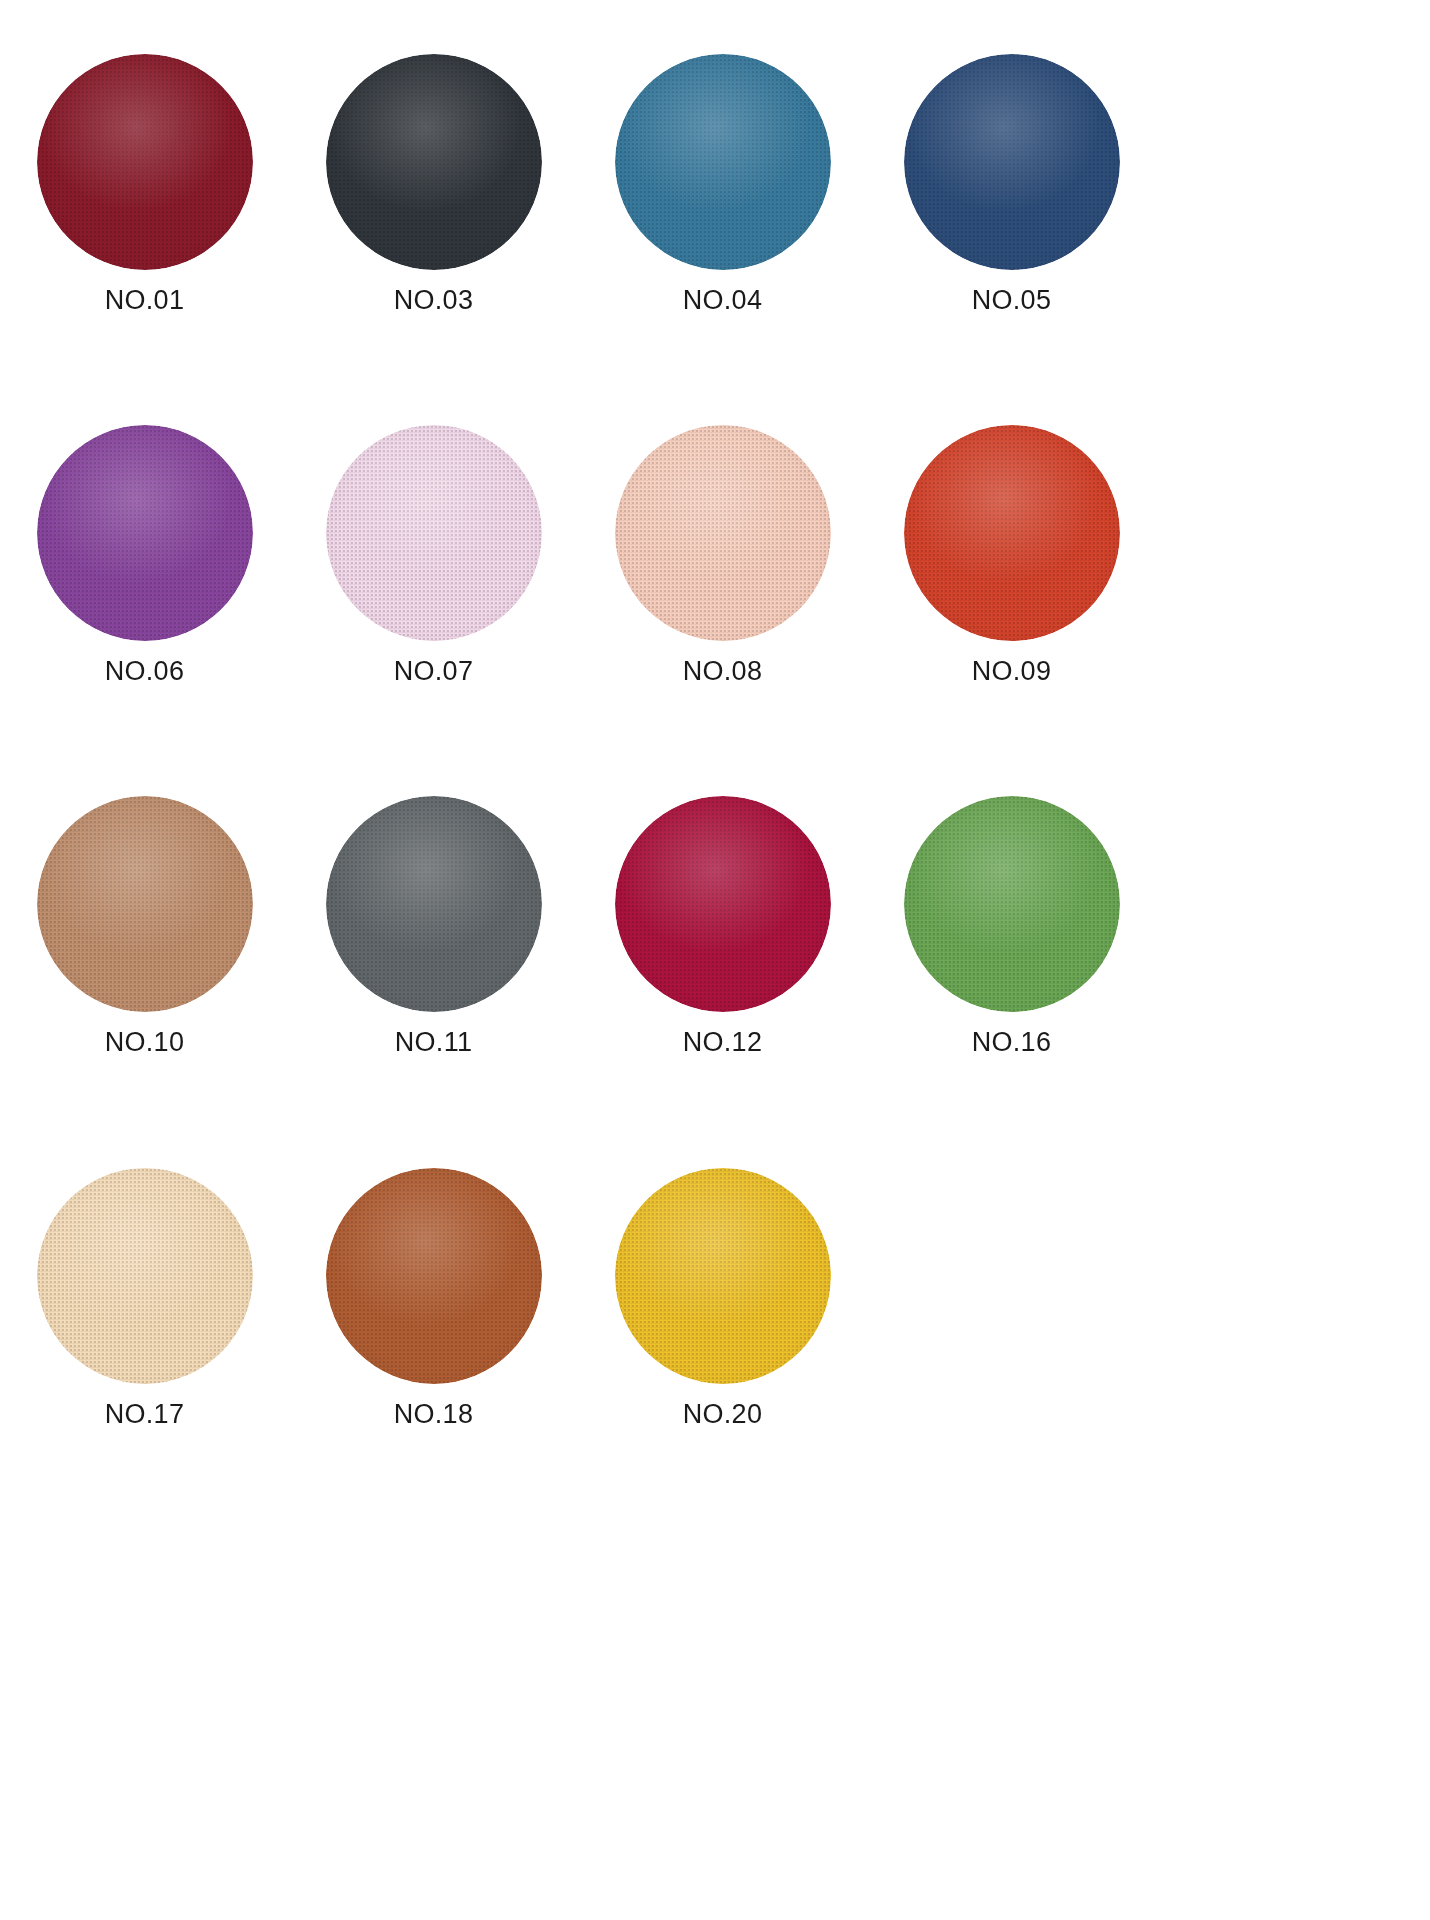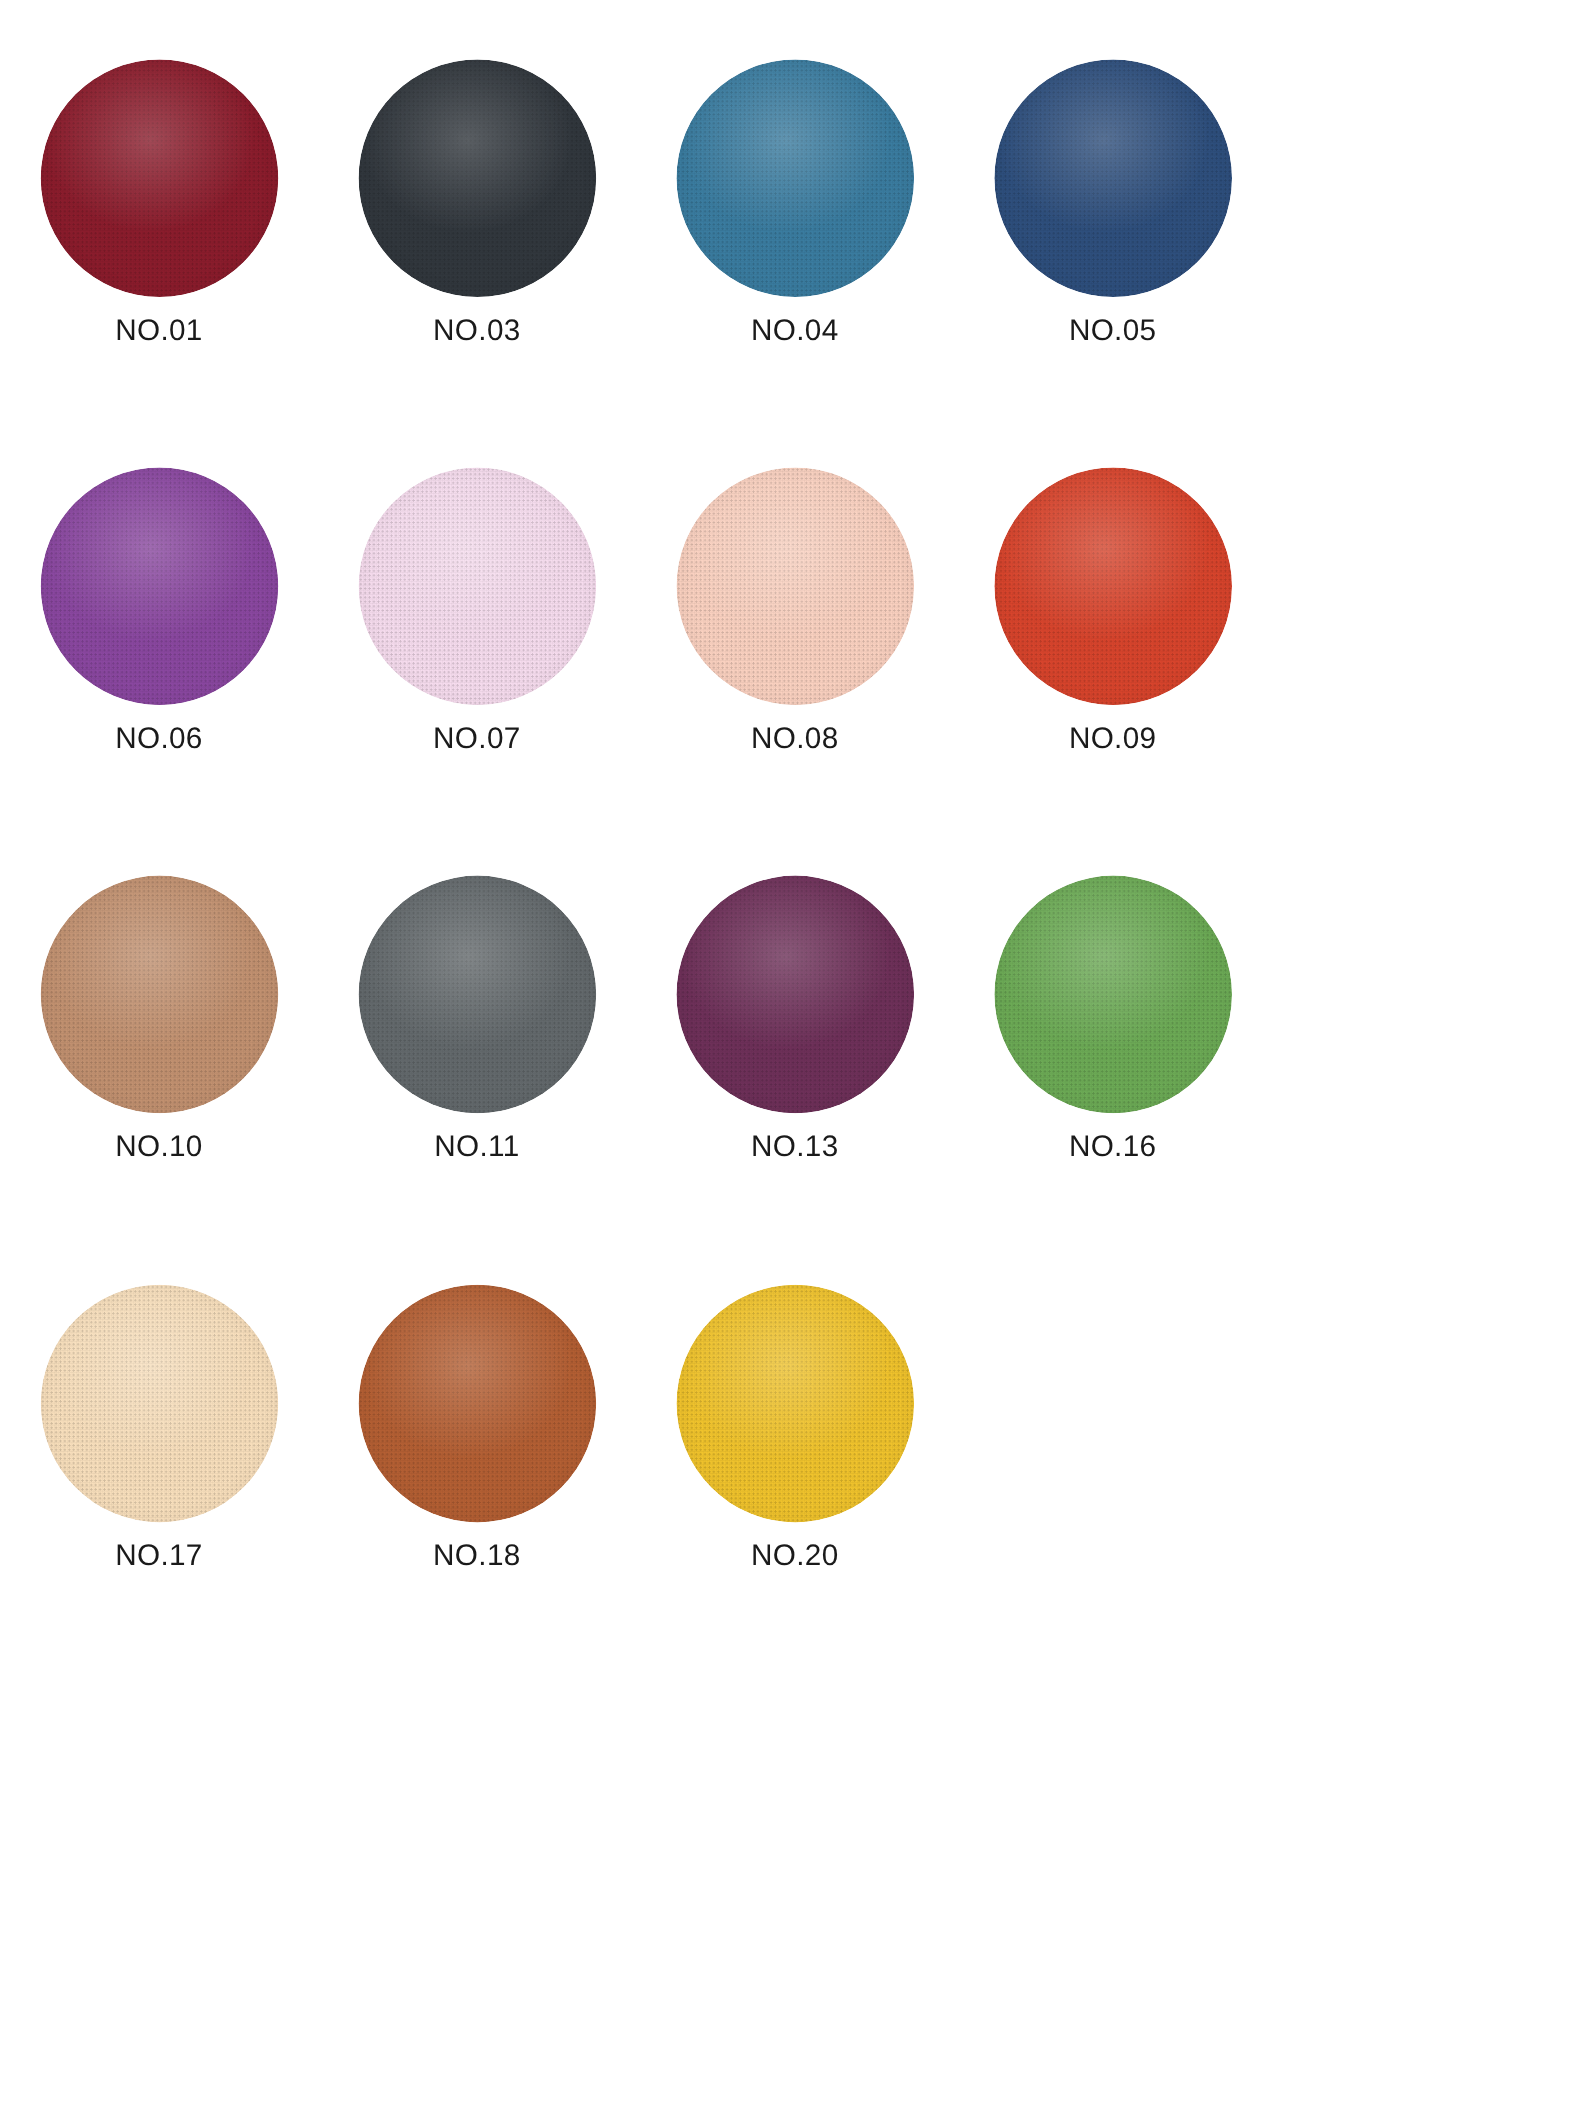--- a/index.html
+++ b/index.html
@@ -201,25 +201,25 @@
       <div class="swatch-cell">
         <div class="swatch-disc">
           <div class="disc-fill" style="background-color: rgb(99, 105, 108);"></div>
           <div class="disc-weave"></div>
           <div class="disc-shade"></div>
         </div>
         <div class="swatch-label">NO.11</div>
       </div>
       <div class="swatch-cell">
         <div class="swatch-disc">
-          <div class="disc-fill" style="background-color: rgb(110, 48, 89);"></div>
-          <div class="disc-weave"></div>
-          <div class="disc-shade"></div>
-        </div>
-        <div class="swatch-label">NO.13</div>
+          <div class="disc-fill" style="background-color: rgb(173, 20, 63);"></div>
+          <div class="disc-weave"></div>
+          <div class="disc-shade"></div>
+        </div>
+        <div class="swatch-label">NO.12</div>
       </div>
       <div class="swatch-cell">
         <div class="swatch-disc">
           <div class="disc-fill" style="background-color: rgb(108, 170, 85);"></div>
           <div class="disc-weave"></div>
           <div class="disc-shade"></div>
         </div>
         <div class="swatch-label">NO.16</div>
       </div>
       <div class="swatch-cell">

